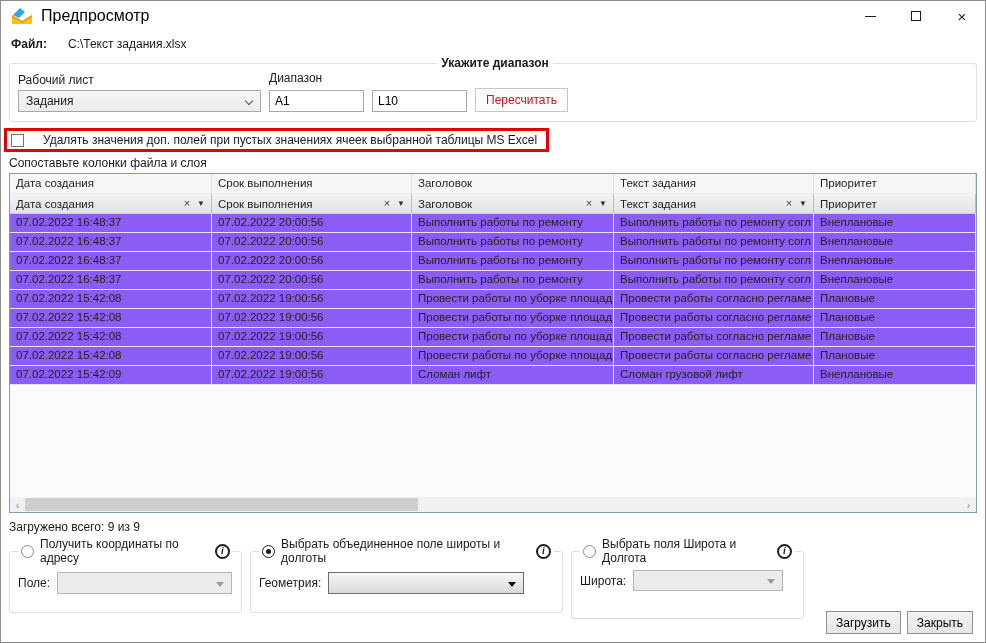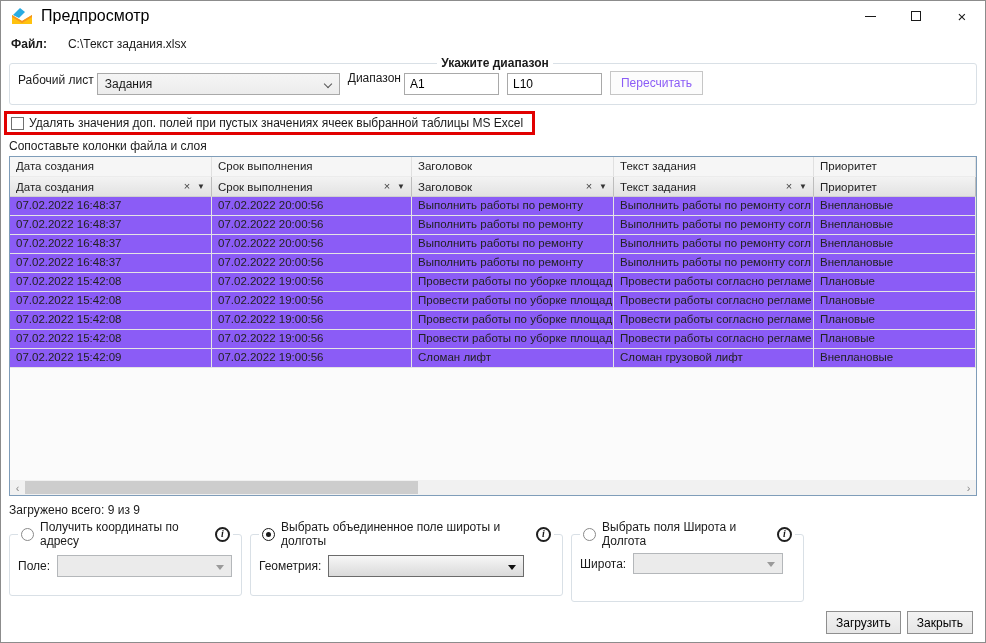--- a/index.html
+++ b/index.html
@@ -24,32 +24,32 @@
   
   .file-row{display:flex;align-items:center;padding:6px 10px 4px;}
   .file-label{font-weight:bold;}
   .file-value{margin-left:21px;}
 
   
   fieldset{border:1px solid #d9e0e6;border-radius:3px;}
   .range-group{margin:1px 8px 0;padding:1px 8px 9px;}
   .range-group legend{font-weight:bold;padding:0 4px;margin-left:2px;text-align:center;}
   .range-controls{display:flex;align-items:flex-end;gap:8px;}
-  .ctl-col{display:flex;flex-direction:row;gap:3px;}
+  .ctl-col{display:flex;flex-direction:column;gap:3px;}
   .ctl-label{font-size:12px;}
   .range-inputs{display:flex;gap:8px;align-items:flex-end;}
   .combo{position:relative;height:22px;line-height:20px;background:linear-gradient(#f5f5f5,#ececec);border:1px solid #a9a9a9;padding:0 22px 0 7px;white-space:nowrap;overflow:hidden;}
   .combo .chev{position:absolute;right:8px;top:7px;width:6px;height:6px;border-right:1px solid #555;border-bottom:1px solid #555;transform:rotate(45deg);}
   .combo-worksheet{width:243px;}
   .txt-input{width:95px;height:22px;border:1px solid #a9a9a9;padding:0 5px;font:inherit;background:#fff;}
   .btn{height:24px;padding:0 10px;font:inherit;background:linear-gradient(#f3f3f3,#e6e6e6);border:1px solid #8f8f8f;color:#000;}
-  .btn-disabled{background:#fcfcfc;border-color:#c6c6c6;color:#8b5cf6;}
-
-  
-  .checkbox-row{display:inline-flex;align-items:center;gap:5px;margin:6px 0 0 3px;border:3px solid var(--red);padding:2px 9px 2px 4px;background:#fff;}
+  .btn-disabled{background:#fcfcfc;border-color:#c6c6c6;color:#b91c1c;}
+
+  
+  .checkbox-row{display:inline-flex;align-items:center;gap:19px;margin:6px 0 0 3px;border:3px solid var(--red);padding:2px 9px 2px 4px;background:#fff;}
   .checkbox{width:13px;height:13px;border:1px solid #707070;background:#fff;flex:0 0 auto;}
 
   .mapping-label{margin:4px 8px 3px;}
 
   
   .table-wrap{margin:0 8px;border:1px solid var(--tblborder);height:340px;display:flex;flex-direction:column;background:#fbfbfb;font-size:11.5px;overflow:hidden;}
   .trow{display:grid;grid-template-columns:202px 200px 202px 200px minmax(162px,1fr);flex:0 0 auto;}
   .th-row{background:#f6f6f6;height:20px;}
   .th{padding:3px 0 0 6px;border-right:1px solid #e0e0e0;border-bottom:1px solid #ececec;overflow:hidden;white-space:nowrap;color:#222;}
   .filter-row{background:linear-gradient(#f3f3f3,#e2e2e2);height:20px;border-bottom:1px solid #cfcfcf;}

